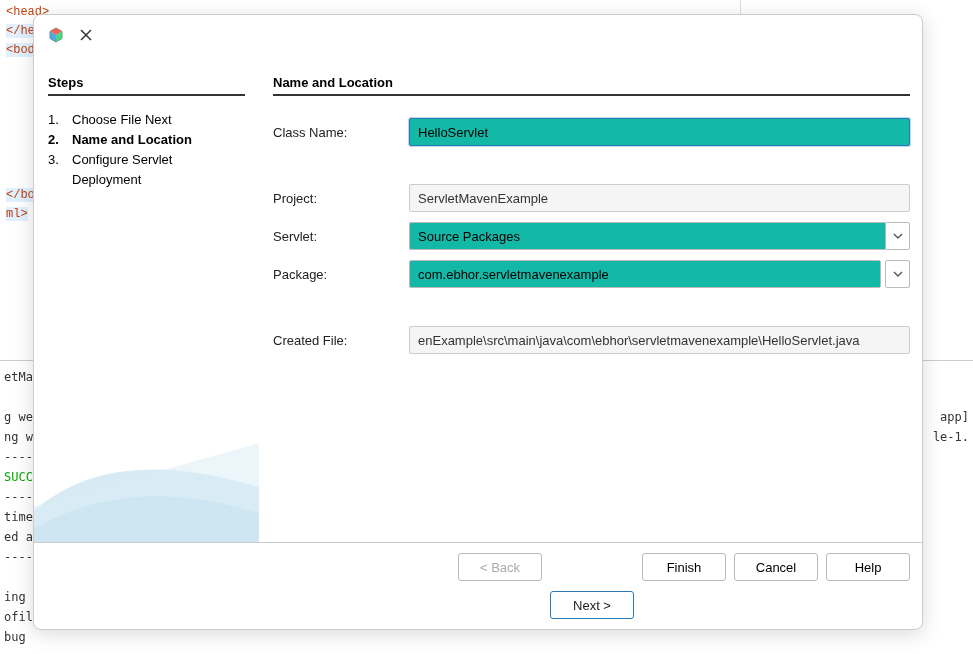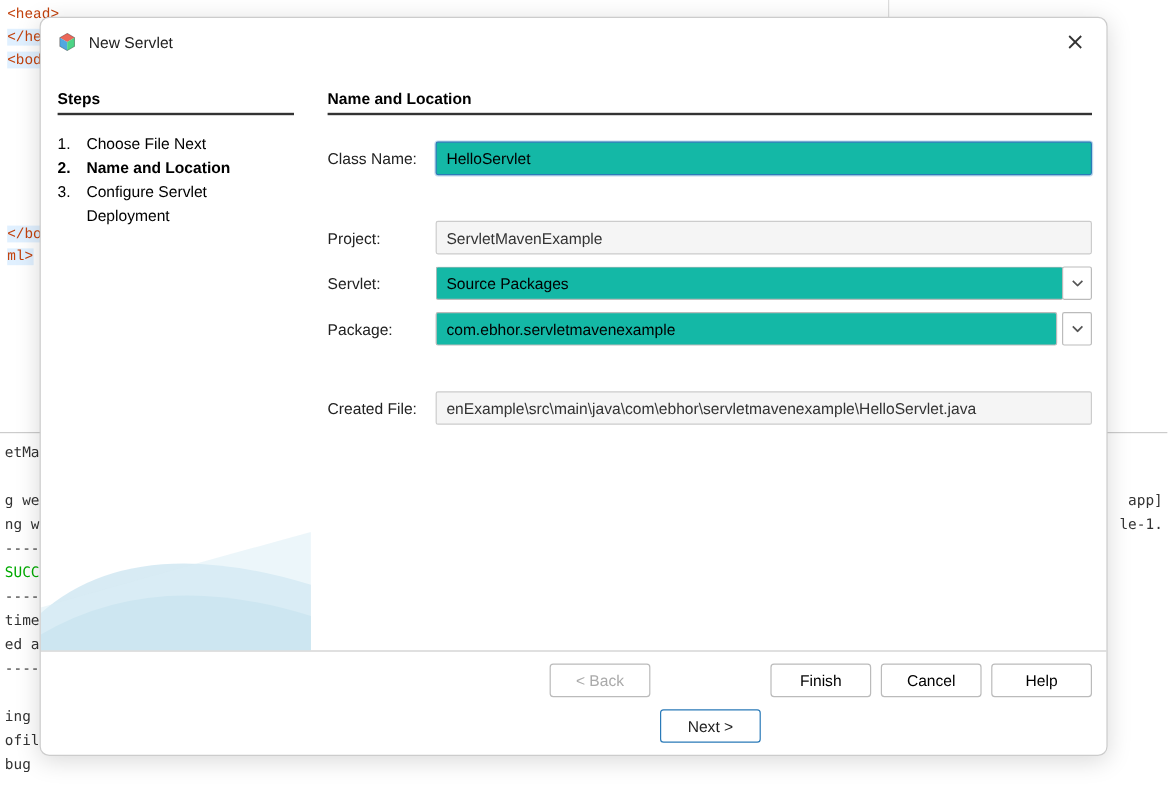--- a/index.html
+++ b/index.html
@@ -145,20 +145,21 @@
       font-weight: bold;
       font-size: 13px;
       padding-bottom: 4px;
       border-bottom: 2px solid #333;
       margin-bottom: 22px;
     }
     .form-row {
       display: flex;
       align-items: center;
       margin-bottom: 10px;
+      gap: 46px;
     }
     .form-row.gap {
       margin-top: 38px;
     }
     .form-row .label {
       width: 90px;
       font-size: 13px;
       color: #222;
     }
     .form-row .field {
@@ -278,21 +279,20 @@
 <div class="dialog">
   <div class="titlebar">
     <span class="logo">
       <svg viewBox="0 0 16 16" width="16" height="16">
         <polygon points="8,1 14,4.5 14,11.5 8,15 2,11.5 2,4.5" fill="none" stroke="#888" stroke-width="1"></polygon>
         <polygon points="8,1 14,4.5 8,8 2,4.5" fill="#e74c3c" opacity="0.85"></polygon>
         <polygon points="2,4.5 8,8 8,15 2,11.5" fill="#3498db" opacity="0.85"></polygon>
         <polygon points="14,4.5 8,8 8,15 14,11.5" fill="#2ecc71" opacity="0.85"></polygon>
       </svg>
     </span>
-    <span class="title">New Servlet</span>
     <span class="close-btn">
       <svg viewBox="0 0 12 12" width="12" height="12">
         <line x1="1" y1="1" x2="11" y2="11" stroke="#333" stroke-width="1.5"></line>
         <line x1="11" y1="1" x2="1" y2="11" stroke="#333" stroke-width="1.5"></line>
       </svg>
     </span>
   </div>
 
   <div class="dialog-body">
     <div class="steps-panel">

